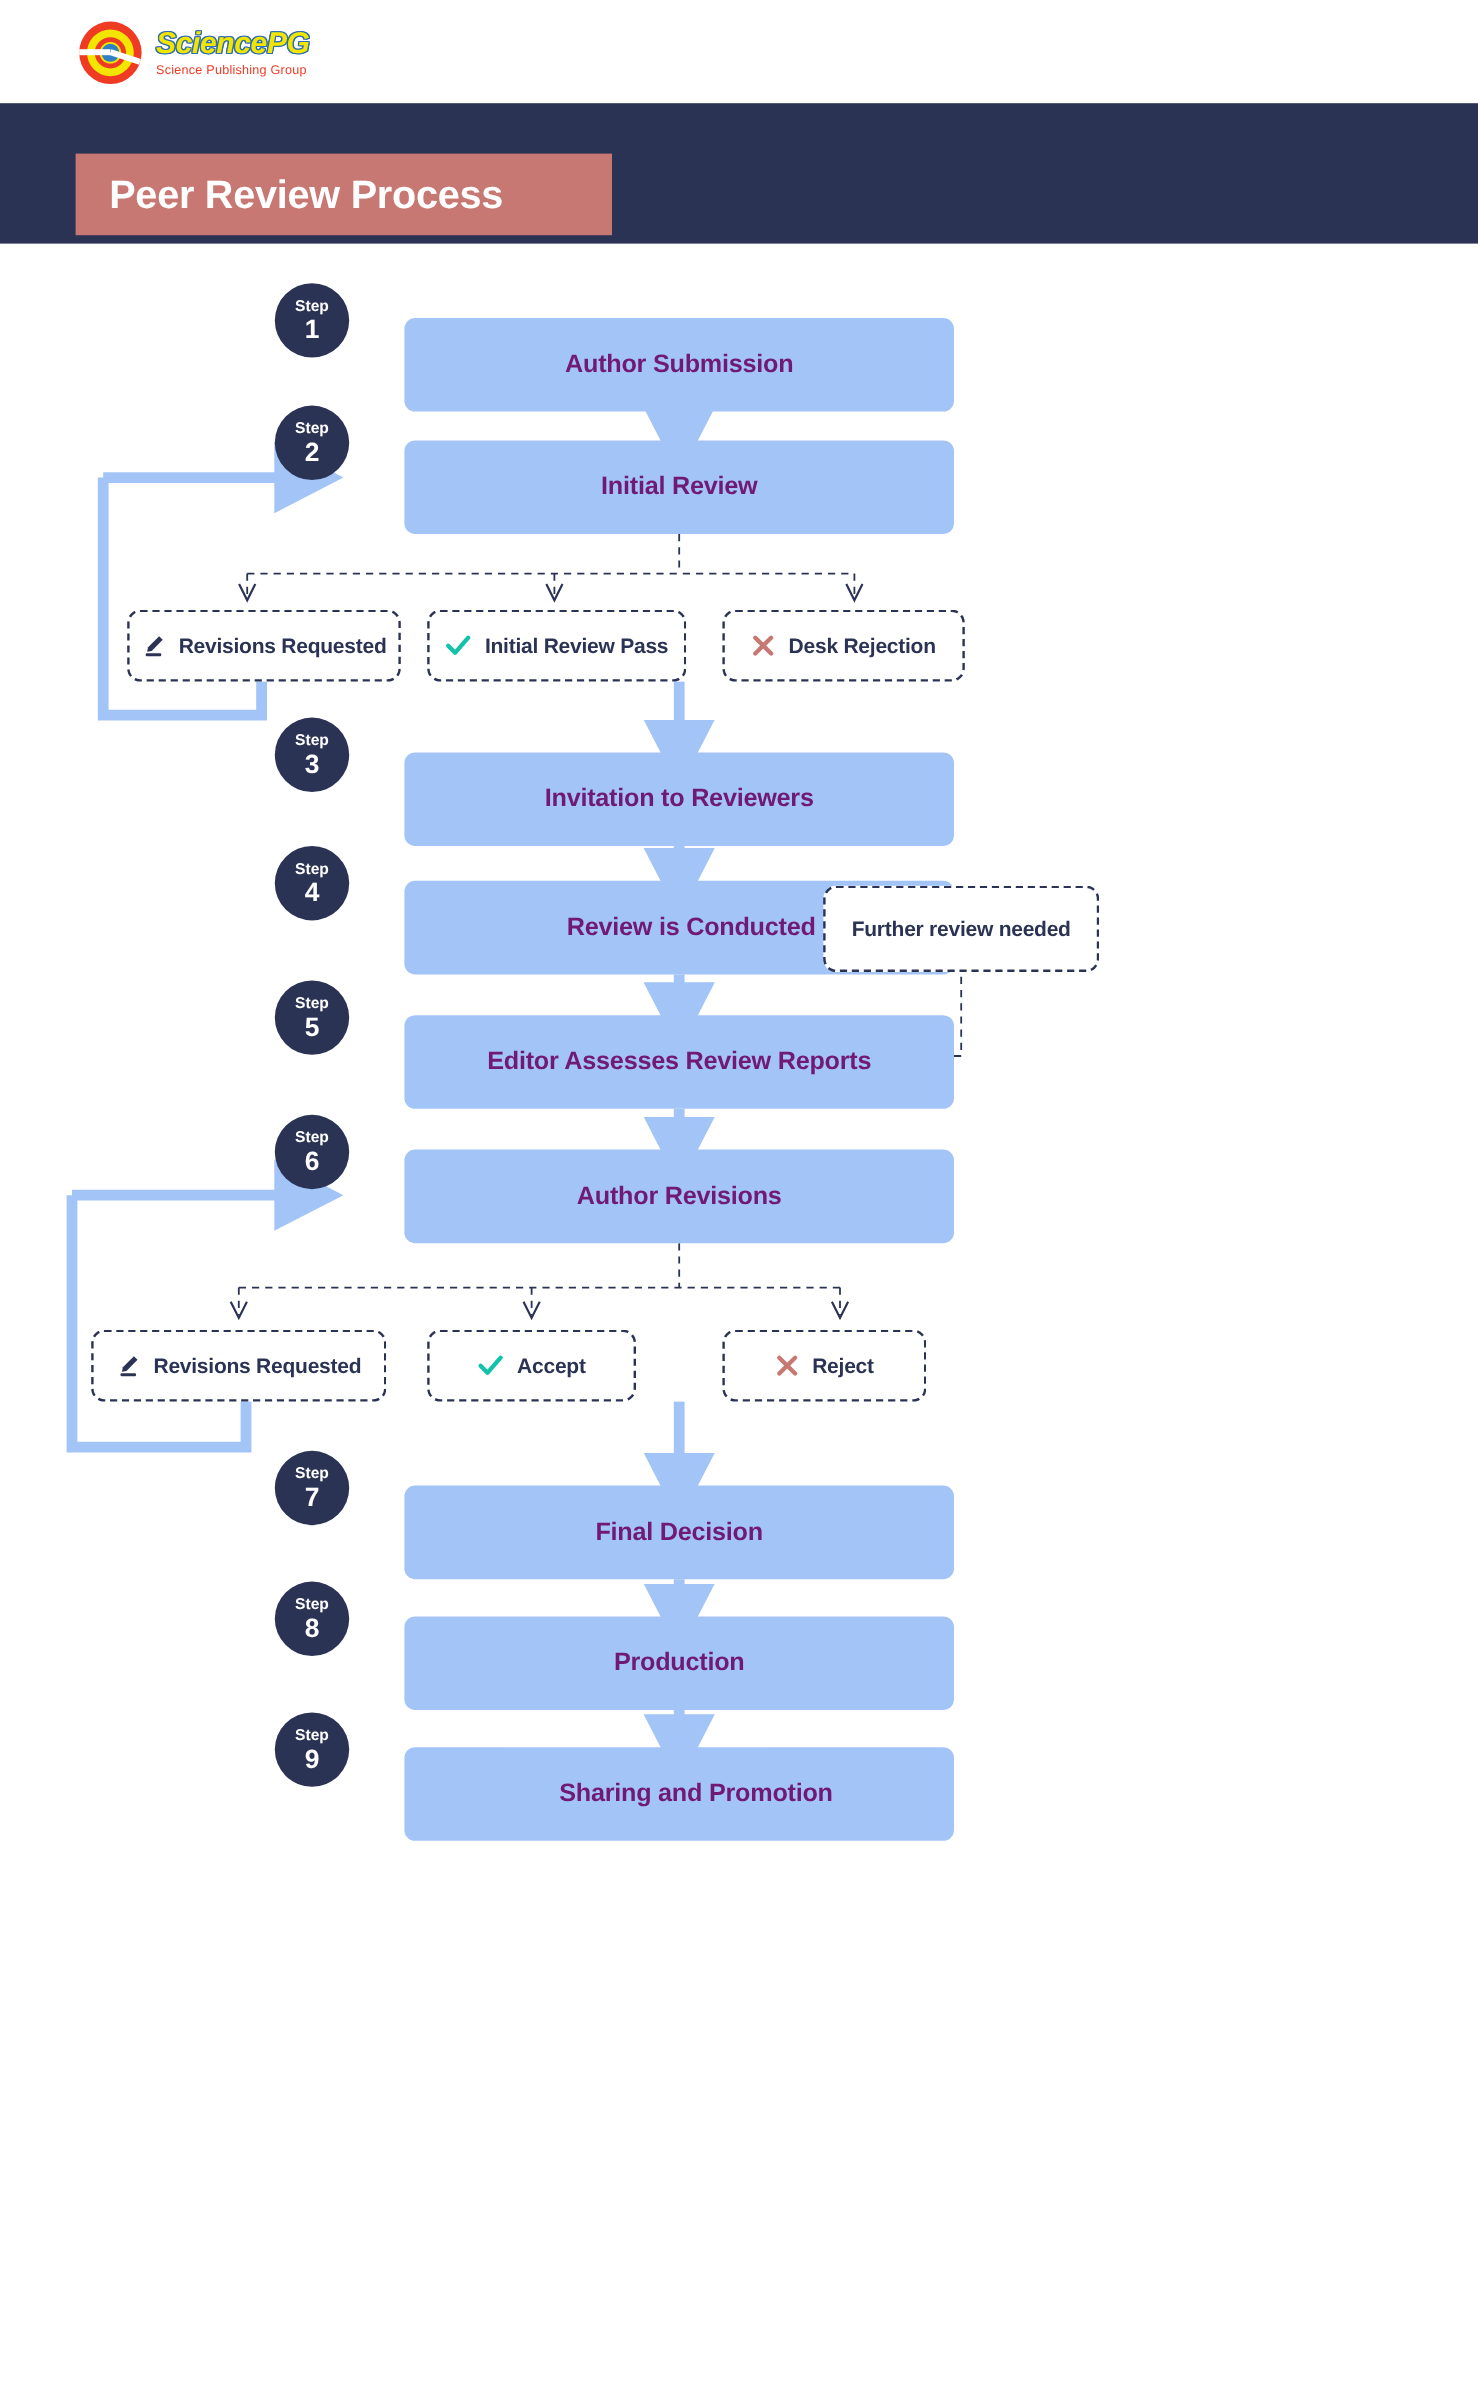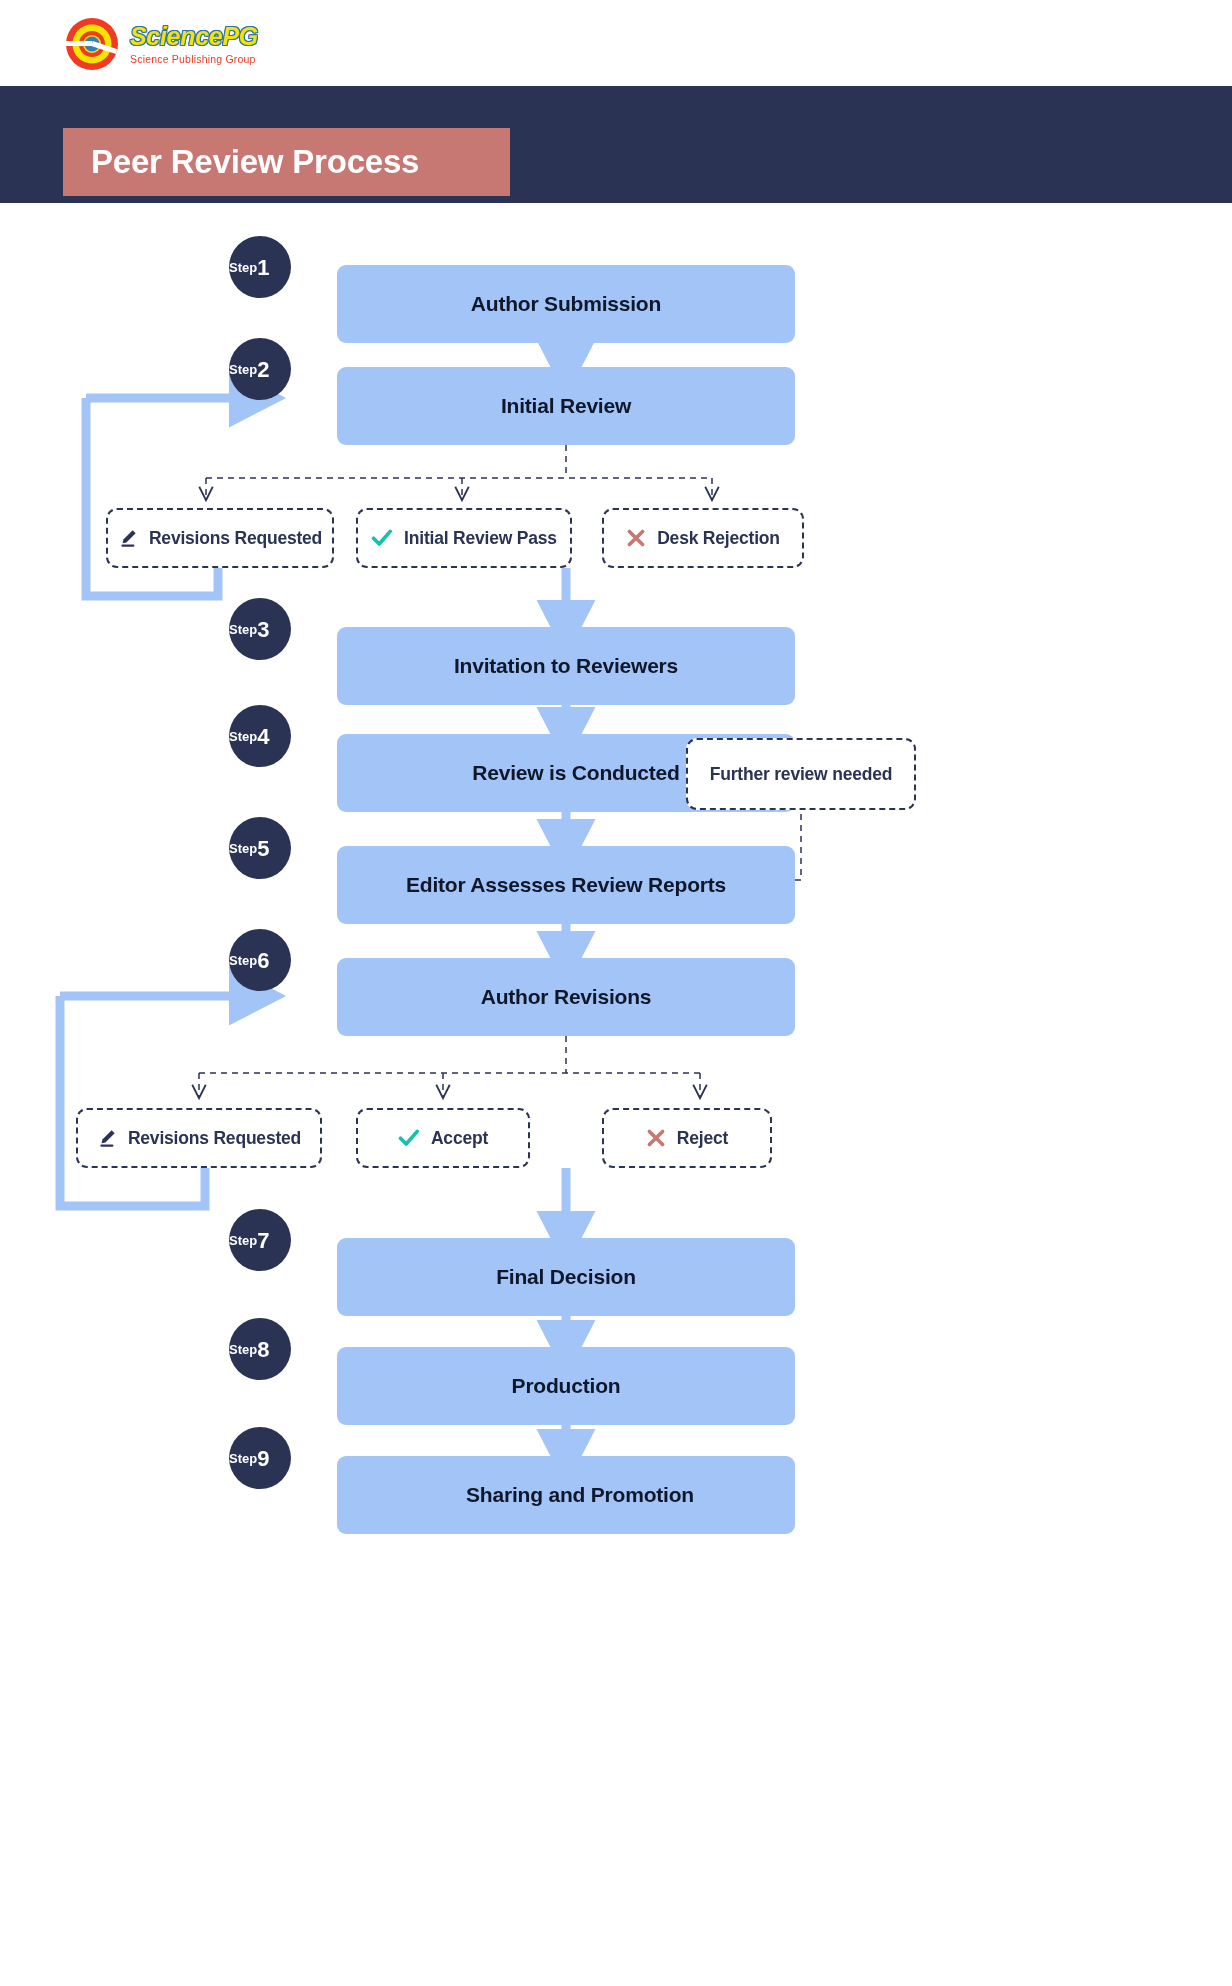--- a/index.html
+++ b/index.html
@@ -78,37 +78,38 @@
     position: absolute;
     width: 458px;
     height: 78px;
     background: #a3c4f7;
     border-radius: 9px;
     display: flex;
     align-items: center;
     justify-content: center;
   }
   .step-box .label {
-    color: #0f172a;
+    color: #701a75;
     font-size: 21px;
     font-weight: bold;
     letter-spacing: -0.2px;
     text-align: center;
   }
 
   
   .badge {
     position: absolute;
     width: 62px;
     height: 62px;
     border-radius: 50%;
     background: #2b3355;
     display: flex;
-    flex-direction: row;
-    align-items: center;
+    flex-direction: column;
+    align-items: center;
+    justify-content: center;
     color: #ffffff;
     z-index: 5;
   }
   .badge .b-word { font-size: 13px; font-weight: bold; line-height: 1; }
   .badge .b-num  { font-size: 22px; font-weight: bold; line-height: 1.08; margin-top: 2px; }
 
   
   .outcome {
     position: absolute;
     height: 62px;

